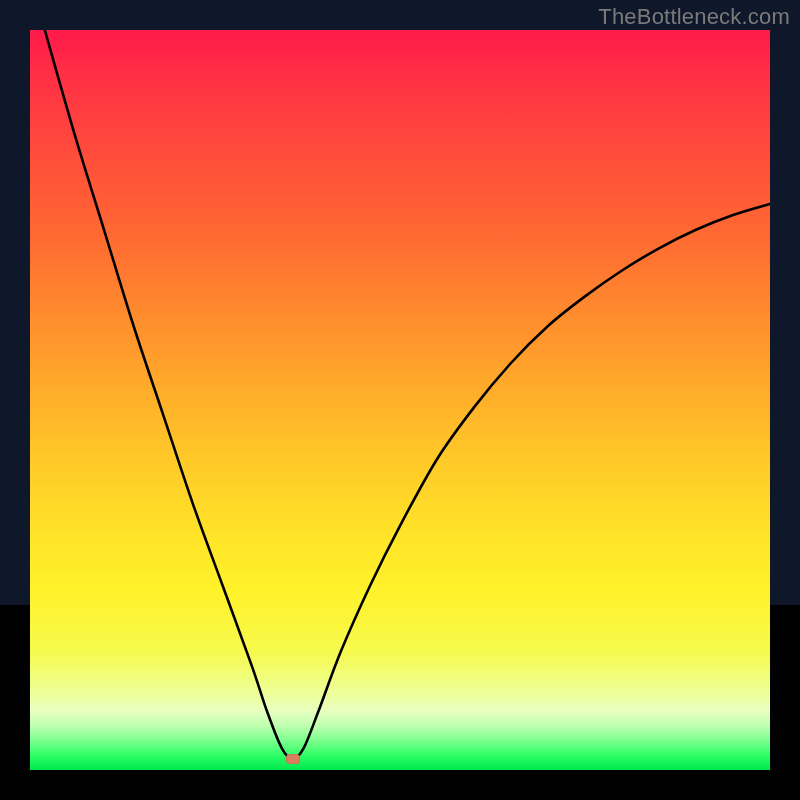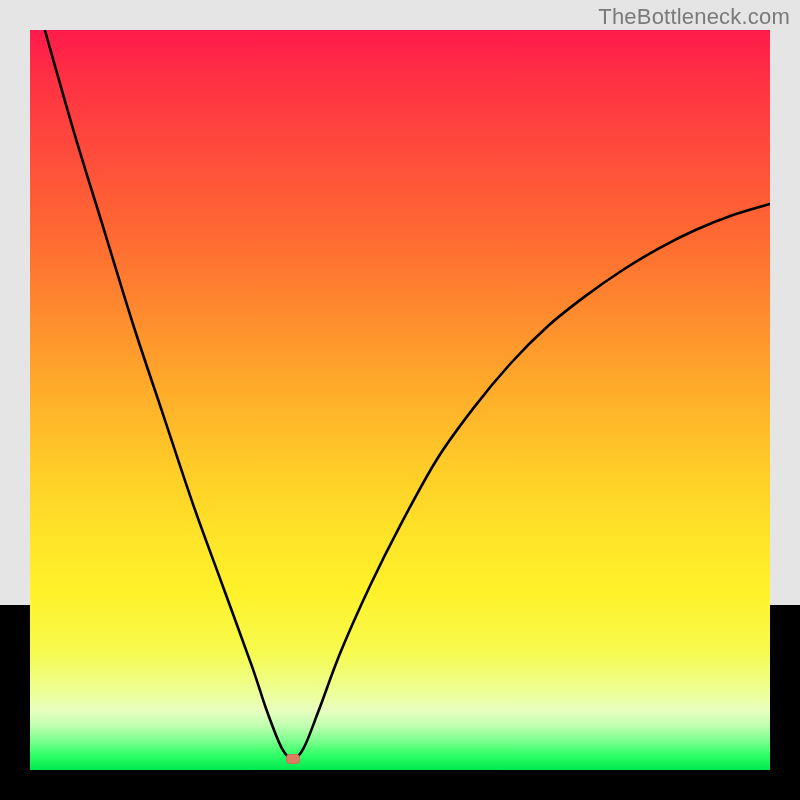--- a/index.html
+++ b/index.html
@@ -8,21 +8,21 @@
     width: 800px;
     height: 800px;
     background: #000;
     font-family: Arial, Helvetica, sans-serif;
     overflow: hidden;
   }
   .frame {
     position: relative;
     width: 800px;
     height: 605px;
-    background: #e5e5e5;
+    background: #0f172a;
   }
   .watermark {
     position: absolute;
     top: 4px;
     right: 10px;
     color: #7a7a7a;
     font-size: 22px;
     letter-spacing: 0.2px;
     user-select: none;
   }

